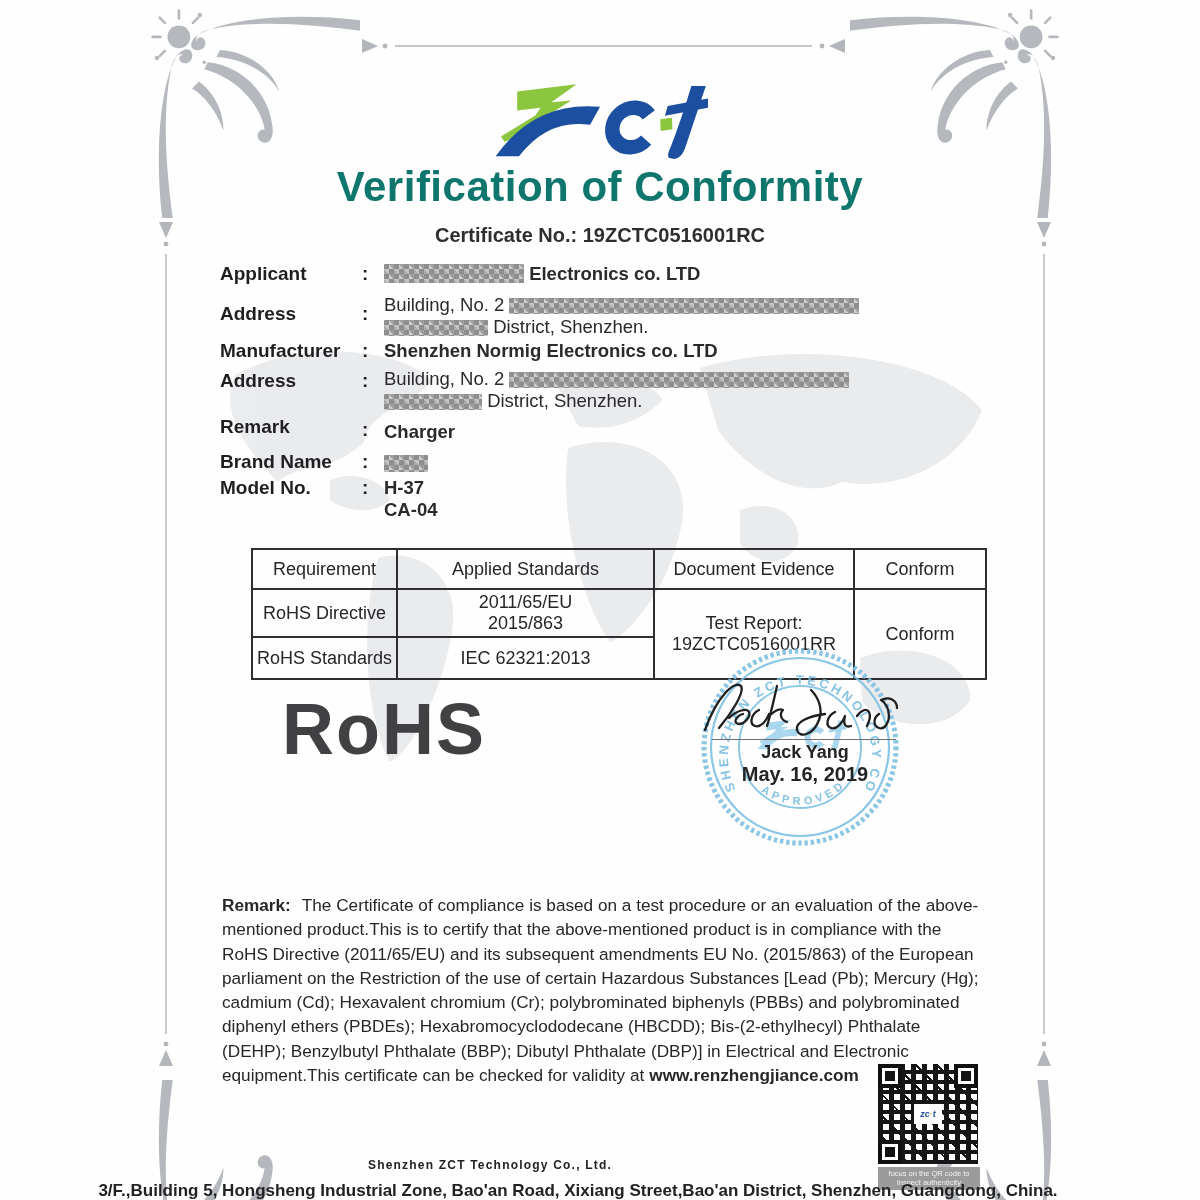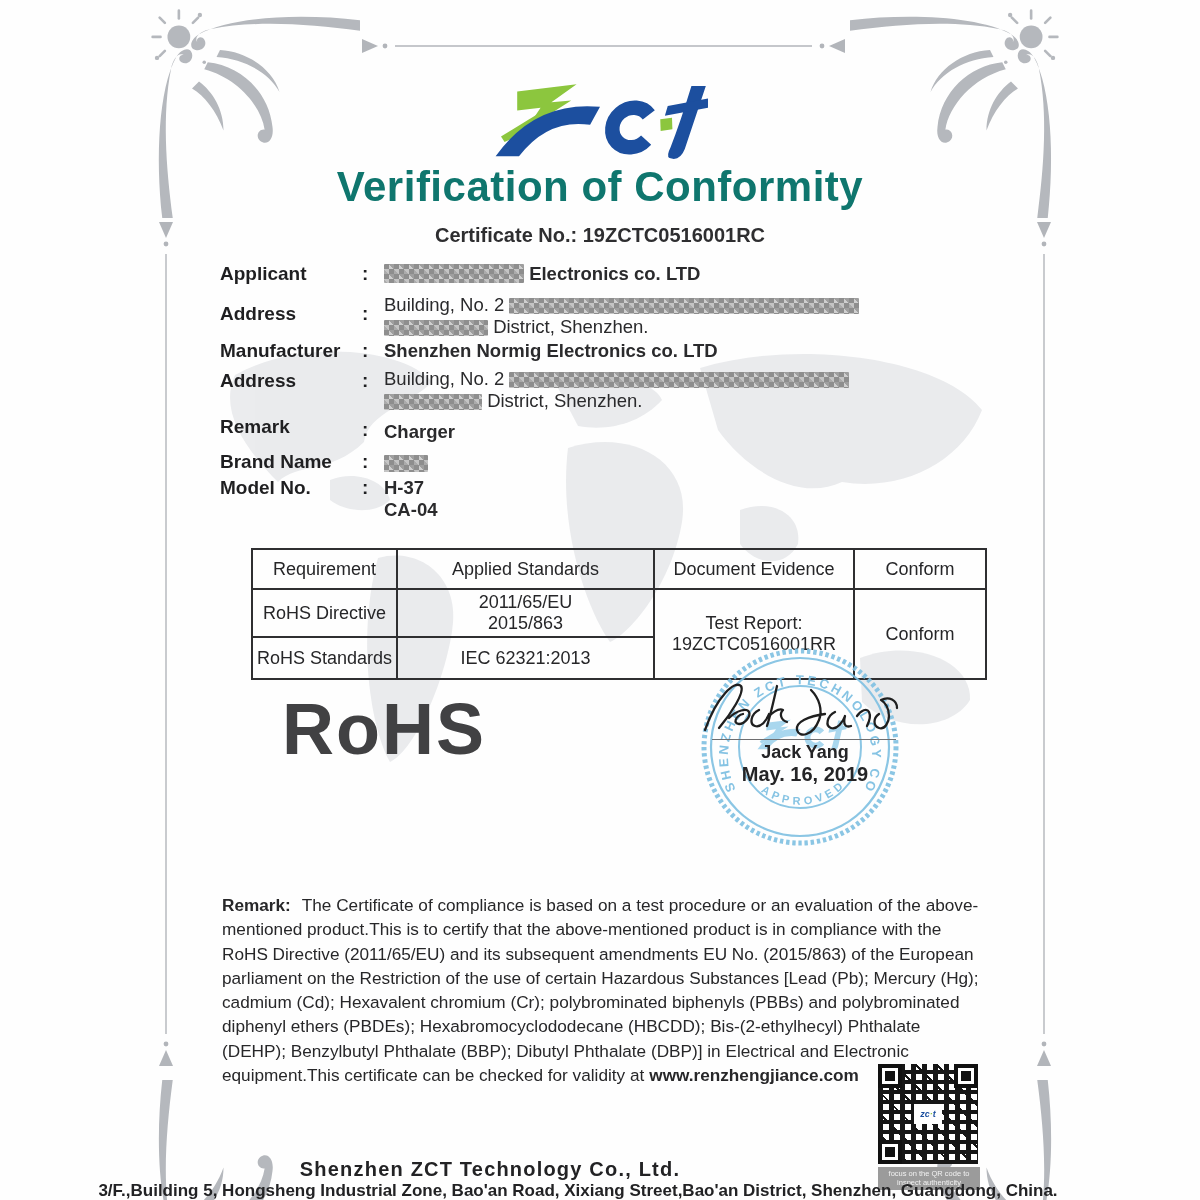--- a/index.html
+++ b/index.html
@@ -51,21 +51,21 @@
        repeating-linear-gradient(0deg,#161616 0 4px,transparent 4px 10px),
        repeating-linear-gradient(45deg,transparent 0 6px,#161616 6px 8px,transparent 8px 15px);}
   .qr .f{position:absolute;width:16px;height:16px;border:4px solid #111;background:#fff;}
   .qr .f::after{content:"";position:absolute;inset:3px;background:#111;}
   .qr .f.tl{left:0;top:0;} .qr .f.tr{right:0;top:0;} .qr .f.bl{left:0;bottom:0;}
   .qr .chip{position:absolute;left:36px;top:40px;width:28px;height:20px;background:#fff;display:flex;align-items:center;justify-content:center;}
   .qr .chip span{font-size:9px;font-weight:bold;font-style:italic;color:#1c4f9f;}
   .qr .chip b{color:#8cc63e;}
   .qrcap{margin-top:3px;width:100px;background:#9b9b9b;color:#f2f2f2;font-size:7.5px;line-height:1.25;text-align:center;padding:2px 1px;}
 
-  .foot-co{left:0;top:1158px;width:980px;text-align:center;font-size:20px;font-weight:bold;letter-spacing:1.2px;color:#222224;z-index:2;}
+  .foot-co{left:0;top:1158px;width:980px;text-align:center;font-size:12px;font-weight:bold;letter-spacing:1.2px;color:#222224;z-index:2;}
   .foot-ad{left:0;top:1181px;width:1156px;text-align:center;font-size:17px;font-weight:bold;color:#222224;z-index:2;}
 </style>
 </head>
 <body>
 
 <div class="page">
 
   <svg width="0" height="0" style="position:absolute" aria-hidden="true">
     <defs>
       <symbol id="corner" viewBox="0 0 240 240">

